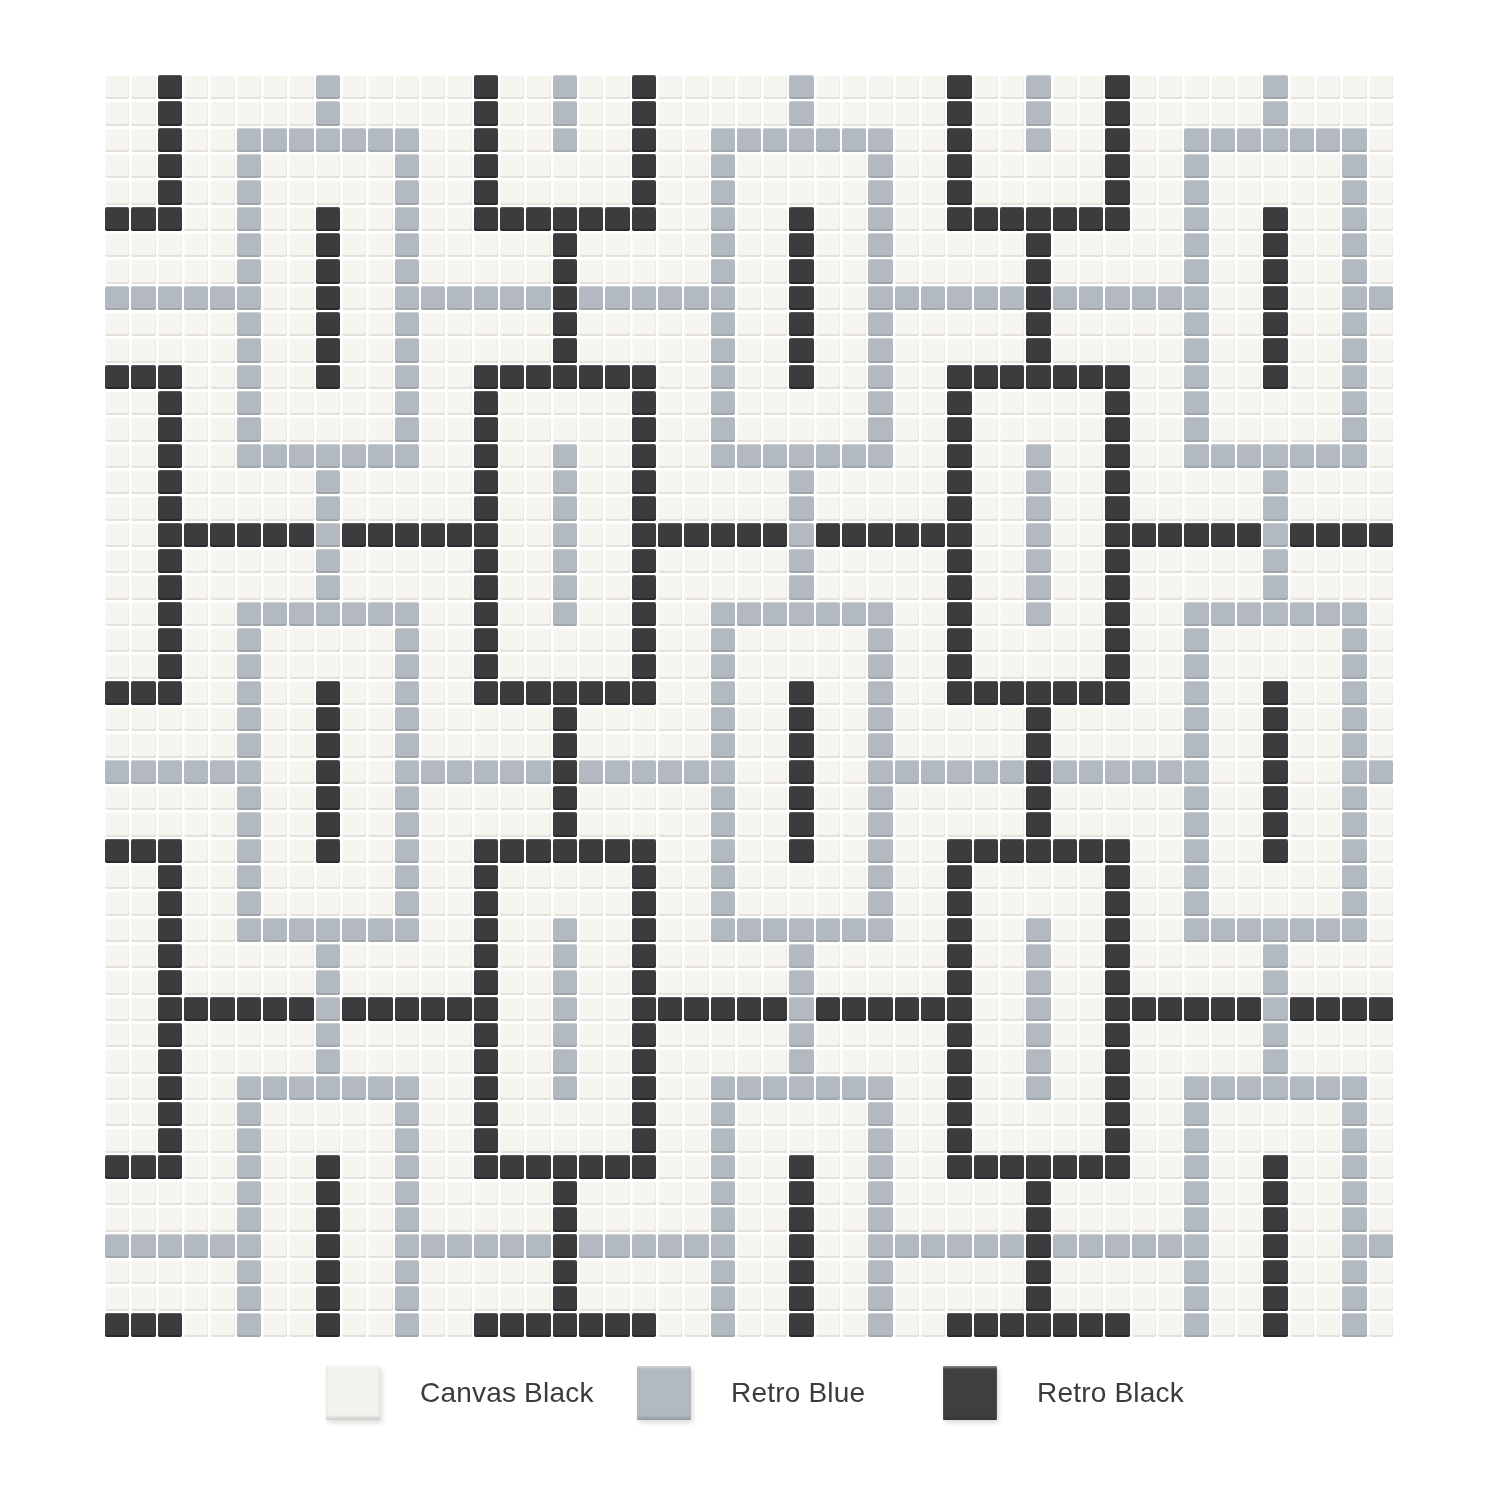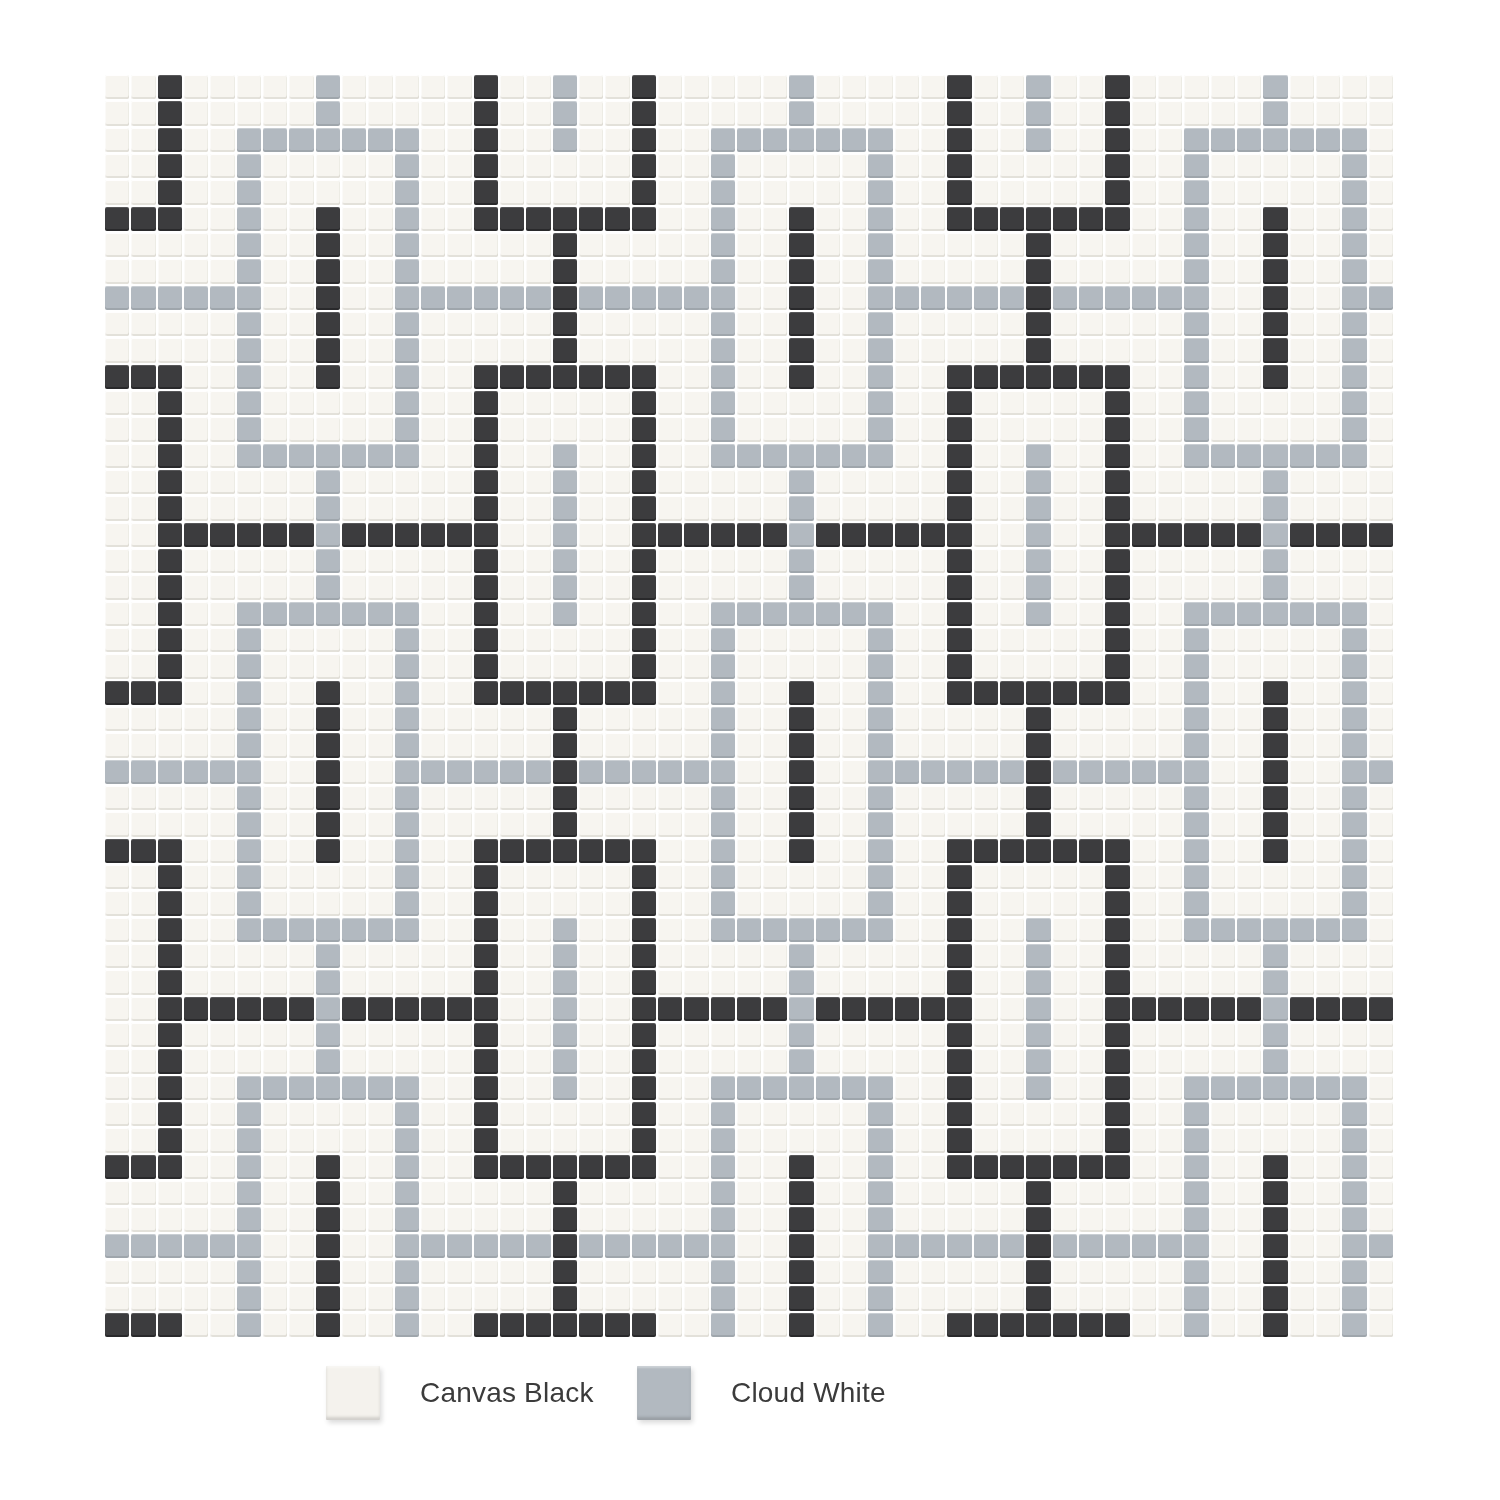--- a/index.html
+++ b/index.html
@@ -2437,17 +2437,21 @@
       <div class="tile W" style="background: rgb(247, 245, 240);"></div>
     </div>
 
   <div class="legend">
     <div class="legend-item item-0">
       <span class="swatch" style="background: rgb(244, 242, 237);"></span>
       <span class="legend-label">Canvas Black</span>
     </div>
     <div class="legend-item item-1">
       <span class="swatch" style="background: rgb(178, 185, 192);"></span>
-      <span class="legend-label">Cloud White</span>
+      <span class="legend-label">Retro Blue</span>
+    </div>
+    <div class="legend-item item-2">
+      <span class="swatch" style="background: rgb(63, 63, 65);"></span>
+      <span class="legend-label">Retro Black</span>
     </div>
   </div>
 
 </div>
 
 </body></html>

